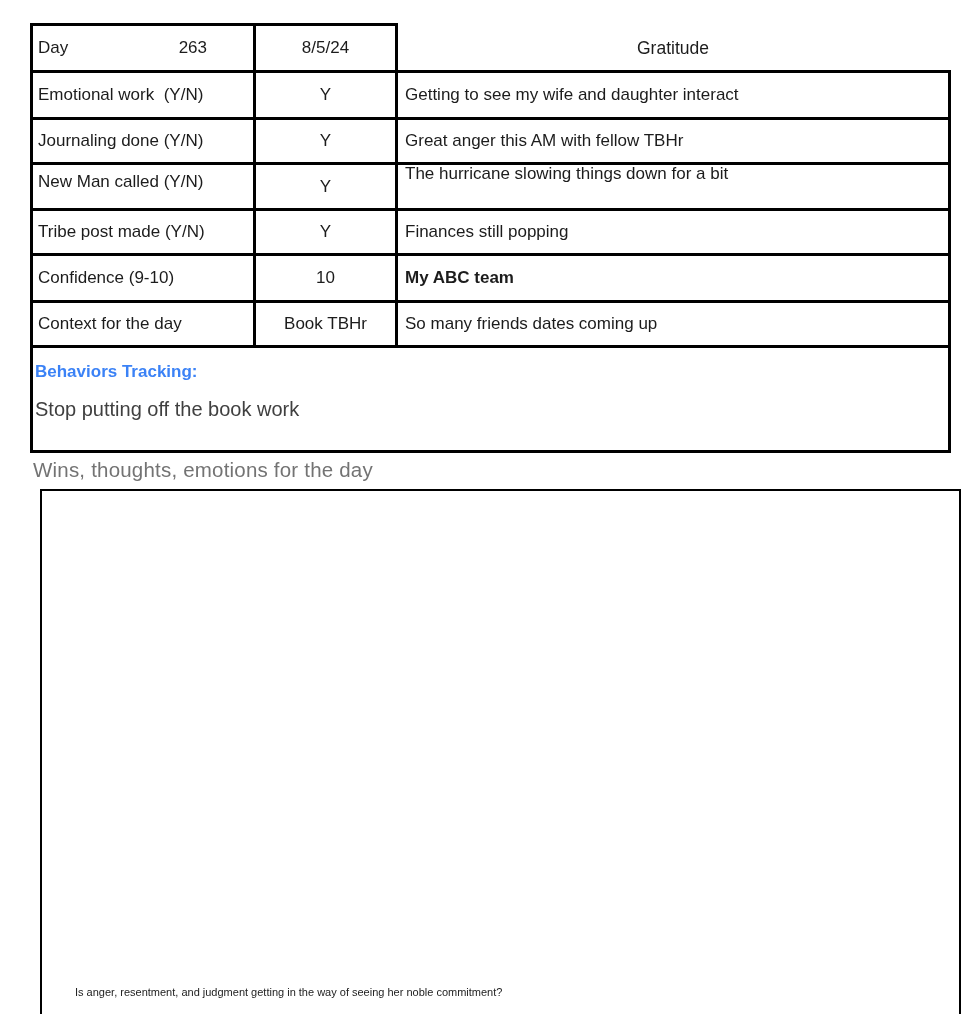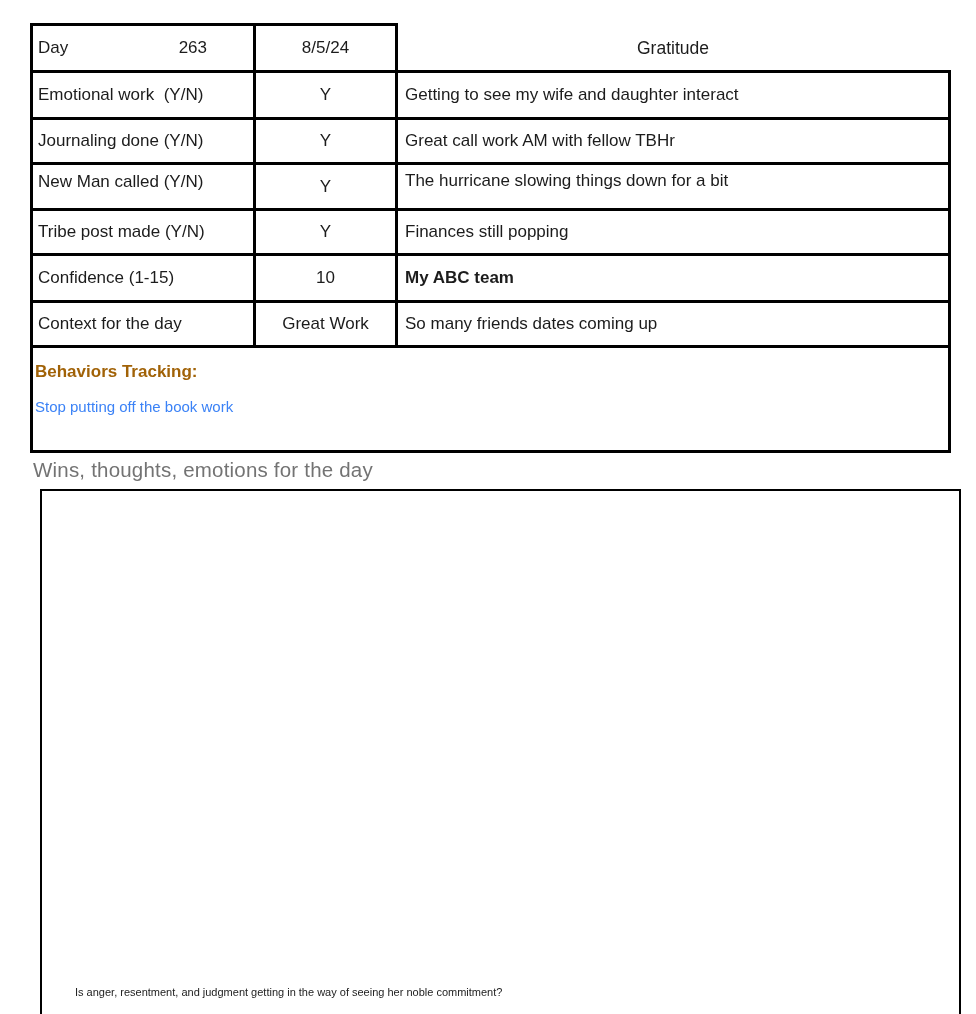--- a/index.html
+++ b/index.html
@@ -11,22 +11,22 @@
     color:#1c1c1c;
     overflow:hidden;
   }
   .gridline{position:absolute;background:#000;}
   .cell{position:absolute;display:flex;align-items:center;font-size:17px;color:#1c1c1c;}
   .cell.pre{white-space:pre;}
   .cell.center{justify-content:center;text-align:center;}
   .cell.left{justify-content:flex-start;padding-left:5px;box-sizing:border-box;}
   .row1-label{justify-content:space-between;padding-left:5px;padding-right:46px;box-sizing:border-box;}
   .gratitude-header{font-size:17.5px;}
-  .behaviors-title{position:absolute;left:35px;top:362px;font-size:17px;font-weight:bold;color:#a16207;}
-  .behaviors-note{position:absolute;left:35px;top:398px;font-size:15px;color:#3b82f6;}
+  .behaviors-title{position:absolute;left:35px;top:362px;font-size:17px;font-weight:bold;color:#3b82f6;}
+  .behaviors-note{position:absolute;left:35px;top:398px;font-size:20px;color:#404040;}
   .wins-heading{position:absolute;left:33px;top:458px;font-size:20.5px;color:#737373;letter-spacing:0.2px;}
   .wins-box{
     position:absolute;left:40px;top:489px;width:921px;height:670px;
     box-sizing:border-box;border:2px solid #000;border-bottom:none;
     background:#fff;
   }
   .wins-lines{
     position:absolute;left:33px;top:493px;width:913px;height:521px;
     overflow:hidden;
   }
@@ -61,32 +61,32 @@
 
   <div id="table-layer">
       <div class="cell row1-label pre" style="left: 33px; top: 26px; width: 220px; height: 44px;"><span>Day</span><span>263</span></div>
       <div class="cell center" style="left: 256px; top: 26px; width: 139px; height: 44px;">8/5/24</div>
       <div class="cell center gratitude-header" style="left: 398px; top: 26px; width: 550px; height: 44px;">Gratitude</div>
       <div class="cell left pre" style="left: 33px; top: 73px; width: 220px; height: 44px; border-radius: 13px;">Emotional work  (Y/N)</div>
       <div class="cell center" style="left: 256px; top: 73px; width: 139px; height: 44px;">Y</div>
       <div class="cell left" style="left: 400px; top: 73px; width: 548px; height: 44px;">Getting to see my wife and daughter interact</div>
       <div class="cell left pre" style="left: 33px; top: 120px; width: 220px; height: 42px; text-align: right;">Journaling done (Y/N)</div>
       <div class="cell center" style="left: 256px; top: 120px; width: 139px; height: 42px;">Y</div>
-      <div class="cell left" style="left: 400px; top: 120px; width: 548px; height: 42px;">Great call work AM with fellow TBHr</div>
+      <div class="cell left" style="left: 400px; top: 120px; width: 548px; height: 42px;">Great anger this AM with fellow TBHr</div>
       <div class="cell left pre" style="left: 33px; top: 165px; width: 220px; height: 33px; text-align: center;">New Man called (Y/N)</div>
       <div class="cell center" style="left: 256px; top: 165px; width: 139px; height: 43px;">Y</div>
-      <div class="cell left" style="left: 400px; top: 155px; width: 548px; height: 51px;">The hurricane slowing things down for a bit</div>
+      <div class="cell left" style="left: 400px; top: 148px; width: 548px; height: 51px;">The hurricane slowing things down for a bit</div>
       <div class="cell left pre" style="left: 33px; top: 211px; width: 220px; height: 42px; border-radius: 18px;">Tribe post made (Y/N)</div>
       <div class="cell center" style="left: 256px; top: 211px; width: 139px; height: 42px;">Y</div>
       <div class="cell left" style="left: 400px; top: 211px; width: 548px; height: 42px;">Finances still popping</div>
-      <div class="cell left pre" style="left: 33px; top: 256px; width: 220px; height: 44px;">Confidence (1-15)</div>
+      <div class="cell left pre" style="left: 33px; top: 256px; width: 220px; height: 44px;">Confidence (9-10)</div>
       <div class="cell center" style="left: 256px; top: 256px; width: 139px; height: 44px;">10</div>
       <div class="cell left" style="left: 400px; top: 256px; width: 548px; height: 44px; font-weight: bold;">My ABC team</div>
       <div class="cell left pre" style="left: 33px; top: 303px; width: 220px; height: 42px;">Context for the day</div>
-      <div class="cell center" style="left: 256px; top: 303px; width: 139px; height: 42px;">Great Work</div>
+      <div class="cell center" style="left: 256px; top: 303px; width: 139px; height: 42px;">Book TBHr</div>
       <div class="cell left" style="left: 400px; top: 303px; width: 548px; height: 42px;">So many friends dates coming up</div>
     </div>
 
   <div class="behaviors-title">Behaviors Tracking:</div>
   <div class="behaviors-note">Stop putting off the book work</div>
 
   <div class="wins-heading">Wins, thoughts, emotions for the day</div>
 
   <div class="wins-box">
     <div class="wins-lines" id="wins-lines">

